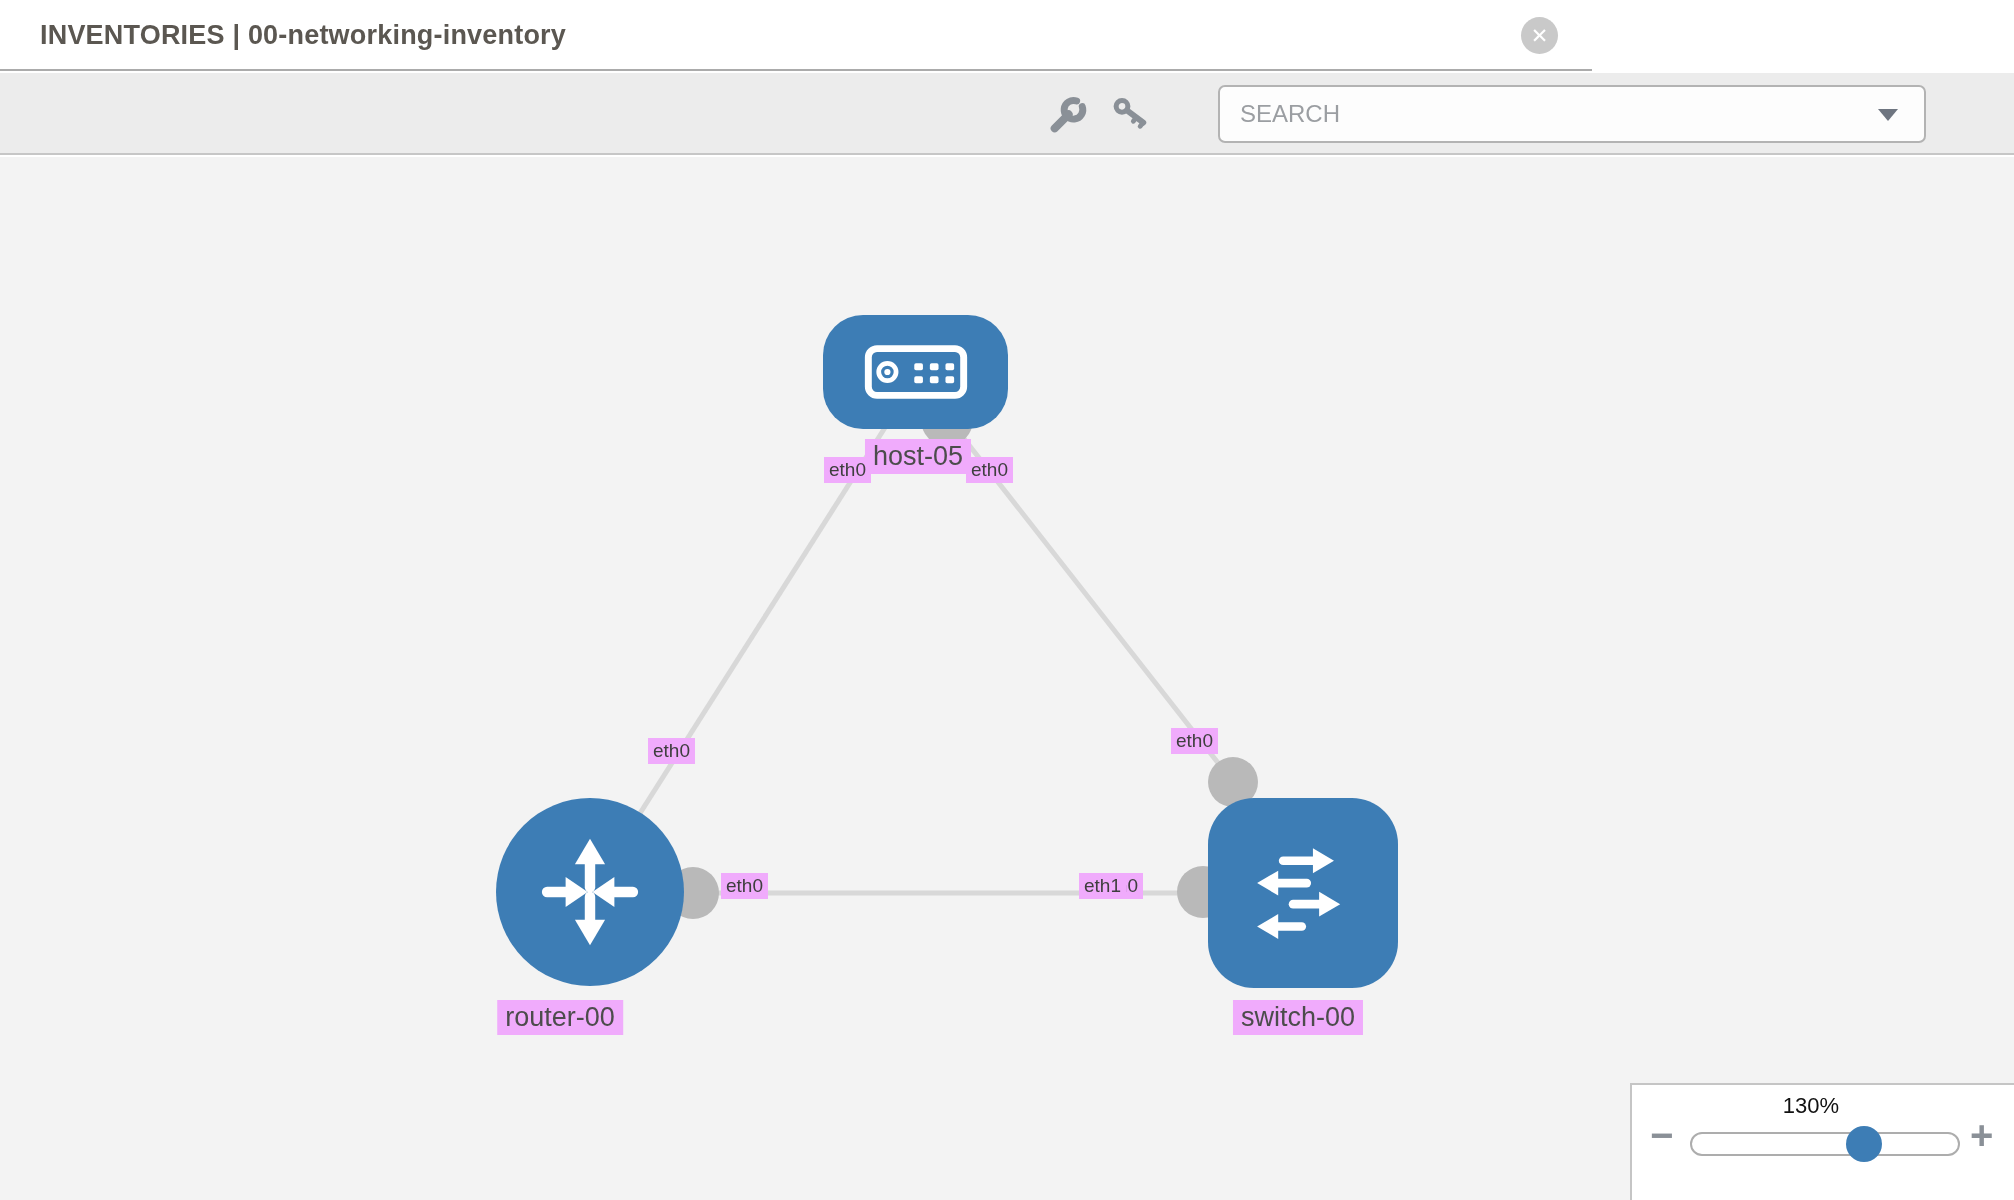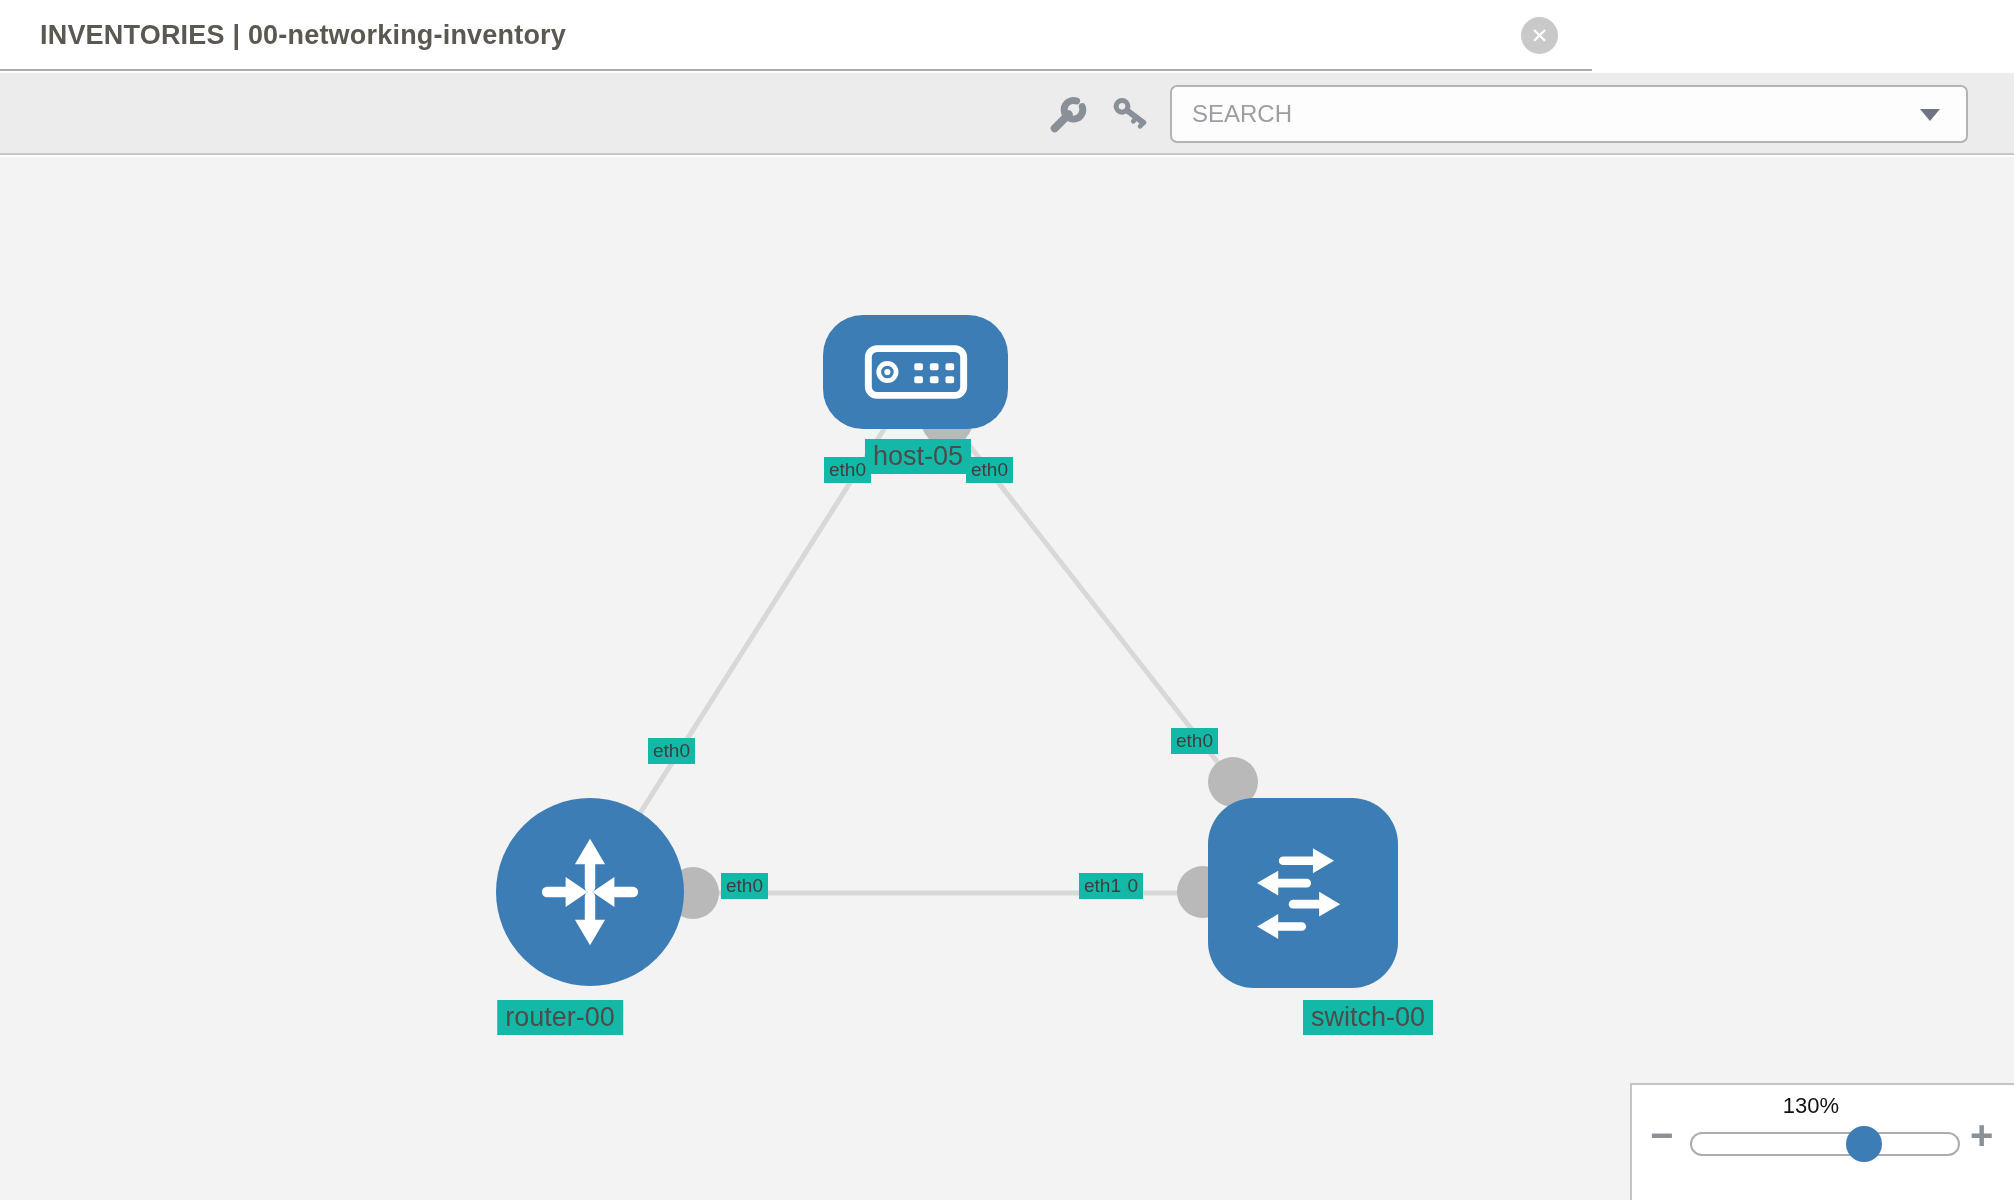--- a/index.html
+++ b/index.html
@@ -19,41 +19,41 @@
   
   .toolbar { position: absolute; left: 0; top: 73px; width: 2014px; height: 82px;
     background: #ececec; border-bottom: 2px solid #c6c6c6; }
   .dropdown { position: absolute; top: 12px; height: 58px; background: #fdfdfd;
     border: 2px solid #b3b3b3; border-radius: 7px; display: flex; align-items: center; }
   .dropdown .dd-label { margin-left: 20px; font-size: 24px; color: #9b9ea2; }
   .dropdown .caret { position: absolute; right: 26px; top: 50%; margin-top: -5px;
     width: 0; height: 0; border-left: 10px solid transparent;
     border-right: 10px solid transparent; border-top: 12px solid #6e7580; }
   .dd-actions { left: 37px; width: 796px; }
-  .dd-search { left: 1170px; width: 798px; }
+  .dd-search { left: 1218px; width: 708px; }
   .tool-icon { position: absolute; top: 22px; width: 40px; height: 40px; cursor: pointer; }
   .tool-icon.wrench { left: 1048px; }
   .tool-icon.key { left: 1112px; }
 
   
   .canvas { position: absolute; left: 0; top: 157px; width: 2014px; height: 1043px;
     background: #f3f3f3; overflow: hidden; }
   .edges-svg { position: absolute; left: 0; top: 0; }
 
   .node { position: absolute; background: #3d7db5; display: flex;
     align-items: center; justify-content: center; cursor: pointer; }
   .node-host { left: 823px; top: 158px; width: 185px; height: 114px; border-radius: 40px; }
   .node-router { left: 496px; top: 641px; width: 188px; height: 188px; border-radius: 50%; }
   .node-switch { left: 1208px; top: 641px; width: 190px; height: 190px; border-radius: 46px; }
 
-  .chip { position: absolute; background: #14b8a6; white-space: nowrap; }
+  .chip { position: absolute; background: #f0abfc; white-space: nowrap; }
   .node-label { font-size: 27px; color: #4c4c4c; padding: 2px 8px; transform: translateX(-50%); }
   .node-label.host { left: 918px; top: 282px; }
   .node-label.router { left: 560px; top: 843px; }
-  .node-label.switch { left: 1368px; top: 843px; text-align: center; }
+  .node-label.switch { left: 1298px; top: 843px; text-align: center; }
   .if-label { font-size: 19px; color: #3e3e3e; padding: 2px 5px; }
   .if-host-left   { left: 824px;  top: 300px; }
   .if-host-right  { left: 966px;  top: 300px; }
   .if-router-top  { left: 648px;  top: 581px; }
   .if-switch-top  { left: 1171px; top: 571px; }
   .if-router-right{ left: 721px;  top: 716px; }
   .if-switch-under{ left: 1096px; top: 716px; z-index: 1; }
   .if-switch-over { left: 1079px; top: 716px; z-index: 2; }
 
   

